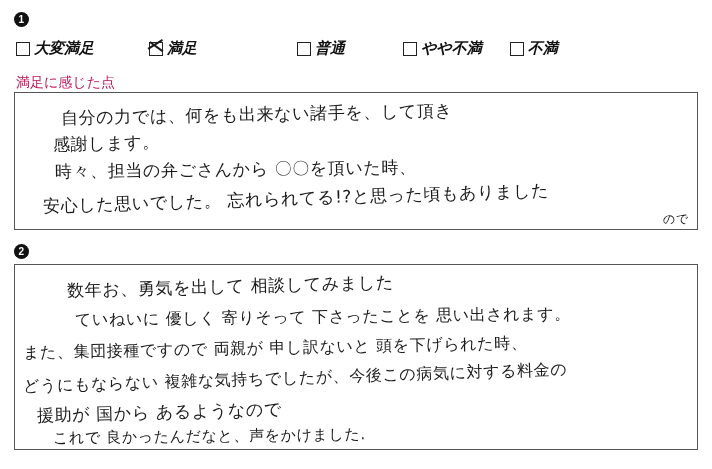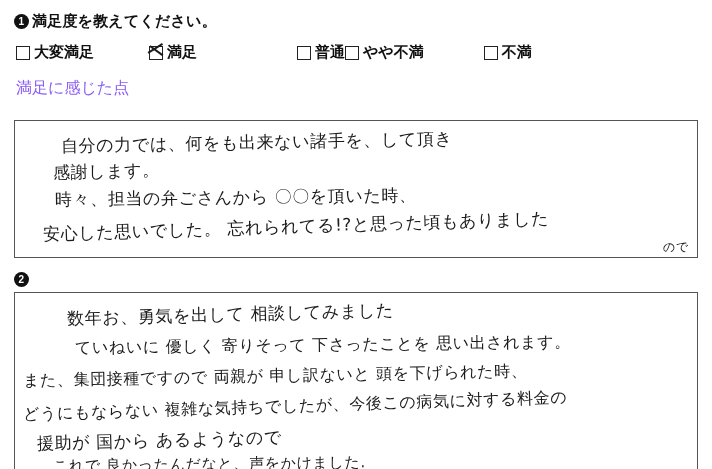--- a/index.html
+++ b/index.html
@@ -47,20 +47,21 @@
     flex: 0 0 auto;
     font-weight: 700;
   }
 
   
   .choices {
     display: flex;
     align-items: center;
     margin-top: 12px;
     padding-left: 2px;
+    font-style: italic;
   }
   .choice {
     display: flex;
     align-items: center;
     font-size: 15px;
     font-weight: 600;
     white-space: nowrap;
   }
   .choice .box {
     position: relative;
@@ -89,24 +90,24 @@
     top: -2px;
     width: 16px;
     height: 1.6px;
     background: #1a1a1a;
     transform: rotate(36deg);
     transform-origin: left center;
   }
 
   
   .sublabel {
-    font-size: 16px;
-    color: #8b5cf6;
+    font-size: 14px;
+    color: #be185d;
     margin-top: 16px;
-    margin-bottom: 21px;
+    margin-bottom: 0;
     padding-left: 2px;
   }
 
   
   .answer-box {
     border: 1px solid #555;
     box-sizing: border-box;
     position: relative;
     background: #fff;
     overflow: hidden;
@@ -132,37 +133,36 @@
     margin-top: 14px;
   }
 </style>
 </head>
 <body>
 
 <div class="sheet">
 
   <div class="question">
     <span class="qnum">1</span>
-    <span>満足度を教えてください。</span>
   </div>
 
   <div class="choices">
     <div class="choice" style="margin-right:55px;">
       <span class="box"></span>
       <span>大変満足</span>
     </div>
     <div class="choice" style="margin-right:100px;">
       <span class="box checked"></span>
       <span>満足</span>
     </div>
-    <div class="choice" style="">
+    <div class="choice" style="margin-right:58px;">
       <span class="box"></span>
       <span>普通</span>
     </div>
-    <div class="choice" style="margin-right:60px;justify-content:flex-end;">
+    <div class="choice" style="margin-right:28px;justify-content:flex-end;">
       <span class="box"></span>
       <span>やや不満</span>
     </div>
     <div class="choice">
       <span class="box"></span>
       <span>不満</span>
     </div>
   </div>
 
   <div class="sublabel">満足に感じた点</div>

